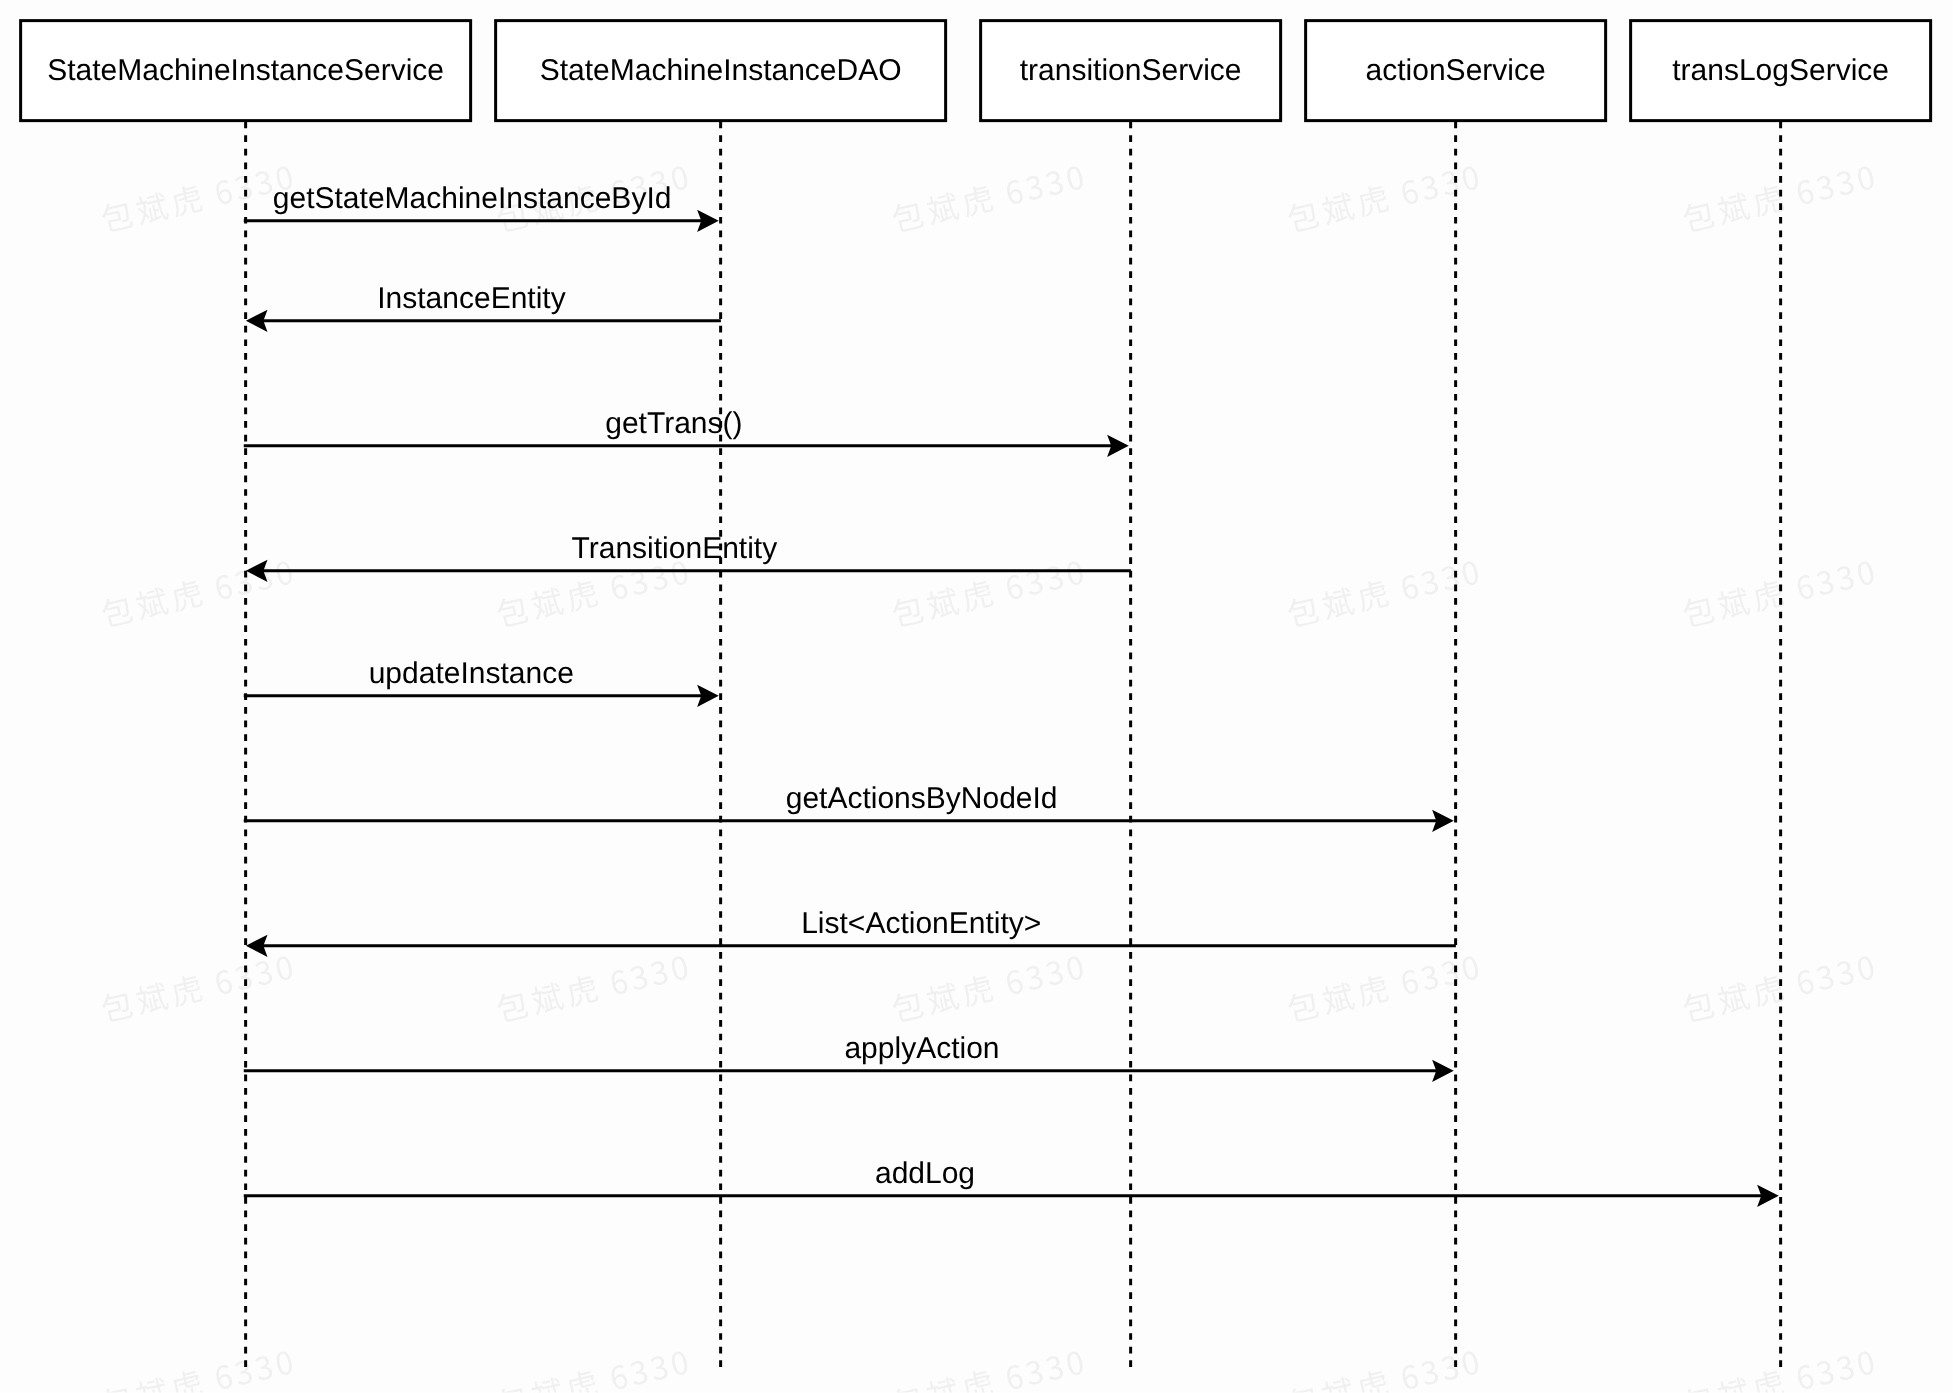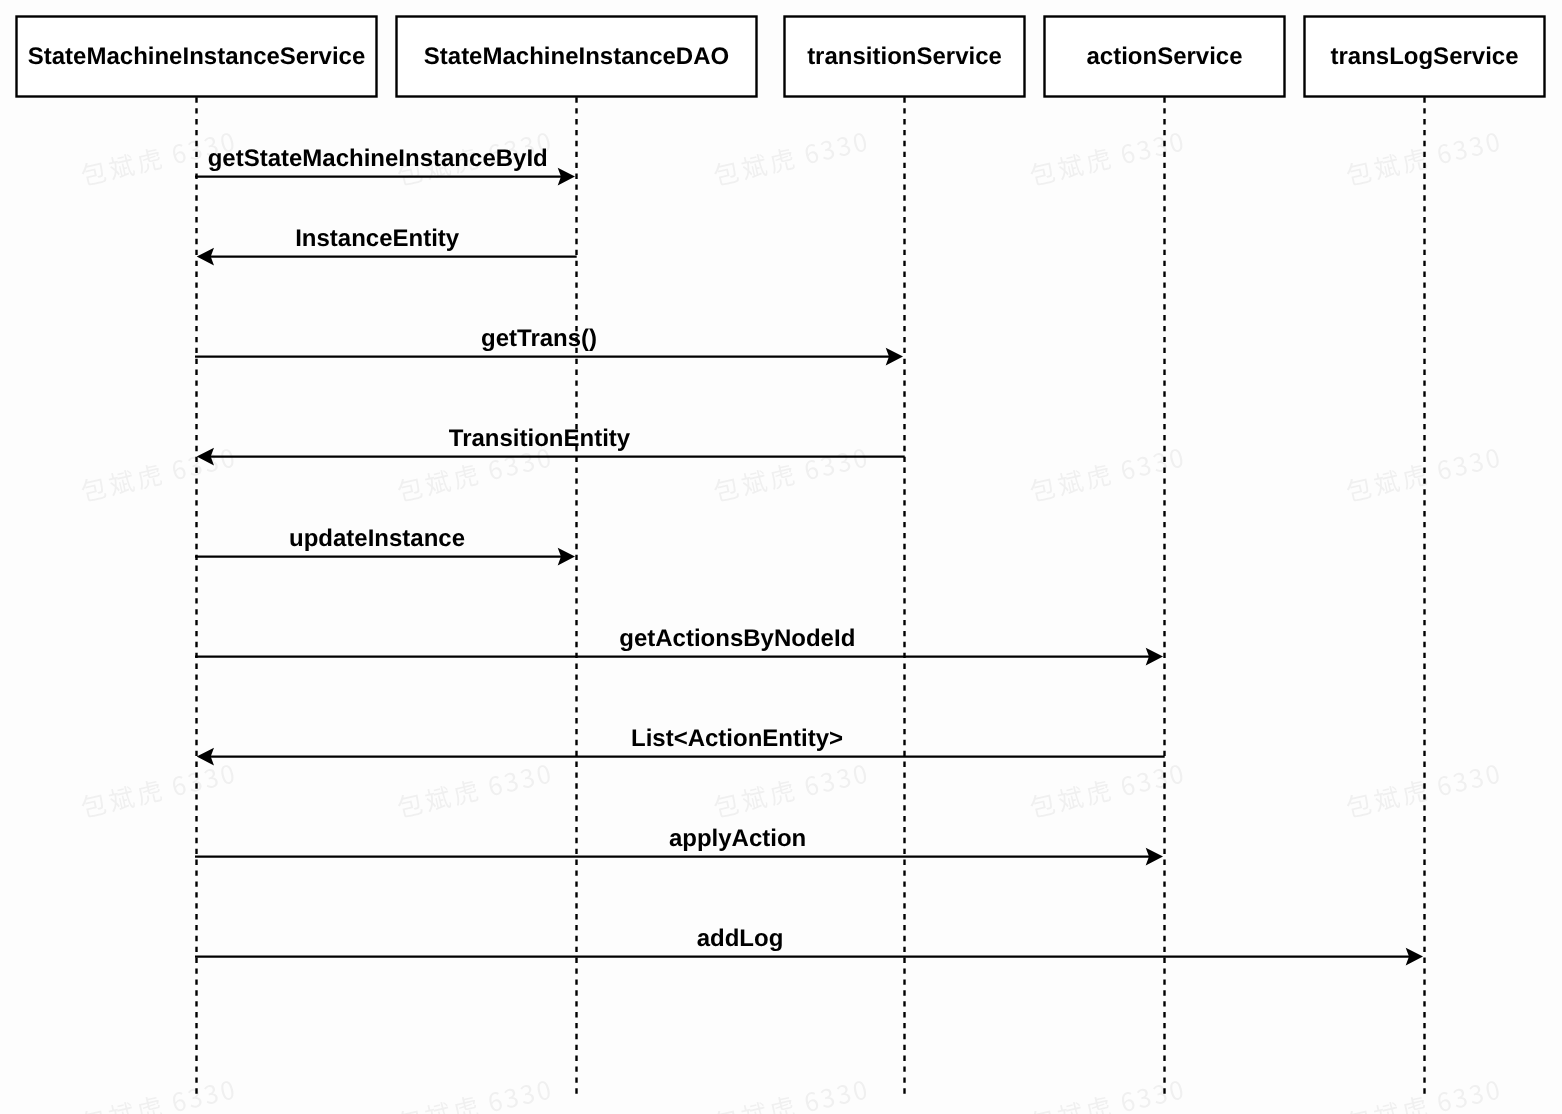--- a/index.html
+++ b/index.html
@@ -1,19 +1,19 @@
 <!DOCTYPE html>
 <html><head>
 <meta charset="utf-8">
 <title>Sequence Diagram</title>
 <style>
   html,body{margin:0;padding:0;background:#ffffff;}
   body{width:1562px;height:1114px;overflow:hidden;font-family:"Liberation Sans",sans-serif;
        -webkit-font-smoothing:antialiased;text-rendering:geometricPrecision;}
-  #canvas{position:relative;width:1562px;height:1114px;background:#fdfdfd;font-weight:bold;}
+  #canvas{position:relative;width:1562px;height:1114px;background:#fdfdfd;}
   svg{display:block;shape-rendering:geometricPrecision;}
   svg text{-webkit-font-smoothing:antialiased;filter:opacity(1);}
 </style>
 </head>
 <body>
 
 <div id="canvas">
   <svg id="wm" width="1562" height="1114" style="position:absolute;left:0;top:0">
     <defs>
         <path id="wmg" d="M5.52 -7.78V-1.31C5.52 1.16 6.7 1.73 10.69 1.73C11.57 1.73 19.15 1.73 20.08 1.73C23.64 1.73 24.4 0.85 24.77 -2.76C24.22 -2.86 23.42 -3.16 22.94 -3.47C22.72 -0.58 22.34 -0.05 20.08 -0.05C18.37 -0.05 11.87 -0.05 10.61 -0.05C7.88 -0.05 7.37 -0.28 7.37 -1.33V-6.08H16.11V-13.76H6.12C6.75 -14.59 7.32 -15.49 7.88 -16.42H21.26C21.06 -9.32 20.81 -6.7 20.25 -6.08C20.05 -5.83 19.78 -5.75 19.35 -5.75C18.87 -5.75 17.69 -5.75 16.41 -5.88C16.71 -5.37 16.91 -4.65 16.94 -4.07C18.27 -4.02 19.53 -3.99 20.25 -4.09C21.01 -4.14 21.48 -4.34 21.94 -4.92C22.69 -5.85 22.92 -8.84 23.17 -17.3C23.19 -17.6 23.19 -18.23 23.19 -18.23H8.88C9.28 -19.03 9.66 -19.84 9.98 -20.67L8.03 -21.22C6.64 -17.65 4.31 -14.16 1.72 -11.98C2.2 -11.68 3.03 -11 3.38 -10.62C4.23 -11.43 5.06 -12.38 5.87 -13.43V-12.08H14.23V-7.78Z M40.14 -19.31V-17.65H46.47V-19.31ZM49.53 -19.74C50.74 -18.61 51.94 -17 52.42 -15.89L53.88 -16.67C53.37 -17.78 52.12 -19.36 50.91 -20.44ZM47.4 -21.09 47.5 -15.19H39.64V-16.35H35.97V-21.02H34.17V-16.35H30.55V-14.59H36.07C35.9 -12.61 35.62 -10.72 35.24 -9.01C34.29 -10.27 33.24 -11.53 32.13 -12.61L30.98 -11.43C32.31 -10.07 33.59 -8.44 34.69 -6.8C33.76 -3.79 32.38 -1.31 30.27 0.5C30.7 0.8 31.43 1.46 31.7 1.81C33.59 0.03 34.92 -2.21 35.9 -4.9C36.55 -3.74 37.08 -2.66 37.43 -1.71L38.79 -3.01C38.33 -4.22 37.56 -5.65 36.6 -7.11C37.2 -9.34 37.61 -11.83 37.91 -14.59H39.06V-13.38H47.55C47.88 -4.07 48.8 1.98 51.84 2.08C52.72 2.08 53.63 1.13 54.1 -2.66C53.8 -2.81 53.05 -3.29 52.75 -3.64C52.6 -1.51 52.29 -0.2 51.92 -0.2C50.31 -0.33 49.53 -5.62 49.28 -13.38H53.75V-15.19H49.23C49.18 -17.05 49.18 -19.03 49.18 -21.09ZM37.91 -0.55 38.21 1.21C40.82 0.73 44.41 0.05 47.88 -0.58L47.77 -2.23L44.59 -1.66V-6.48H47.27V-8.16H44.59V-12.33H42.98V-1.38L41.2 -1.08V-10.47H39.71V-0.83Z M73.14 -6.75V-0.93C73.14 1 73.69 1.56 75.85 1.56C76.3 1.56 78.89 1.56 79.36 1.56C81.2 1.56 81.72 0.73 81.92 -2.61C81.42 -2.74 80.67 -3.01 80.29 -3.34C80.19 -0.53 80.04 -0.15 79.19 -0.15C78.61 -0.15 76.48 -0.15 76.05 -0.15C75.09 -0.15 74.94 -0.28 74.94 -0.93V-6.75ZM67.46 -6.78V-4.82C67.46 -3.06 66.78 -0.7 62.41 0.9C62.82 1.21 63.44 1.73 63.74 2.08C68.41 0.28 69.24 -2.56 69.24 -4.8V-6.78ZM61.38 -15.84V-9.87C61.38 -6.65 61.18 -2.18 59.2 1.03C59.65 1.21 60.46 1.68 60.81 2.01C62.89 -1.38 63.24 -6.38 63.24 -9.87V-14.21H69.49V-12.1L64.37 -11.63L64.55 -10.24L69.49 -10.72V-9.84C69.49 -8.01 70.22 -7.56 72.96 -7.56C73.56 -7.56 77.98 -7.56 78.56 -7.56C80.62 -7.56 81.2 -8.11 81.42 -10.37C80.94 -10.47 80.22 -10.7 79.84 -10.95C79.71 -9.32 79.51 -9.06 78.41 -9.06C77.48 -9.06 73.76 -9.06 73.04 -9.06C71.53 -9.06 71.25 -9.19 71.25 -9.87V-10.9L77.68 -11.5L77.5 -12.88L71.25 -12.28V-14.21H79.29C79.04 -13.46 78.79 -12.71 78.51 -12.15L80.17 -11.55C80.72 -12.56 81.3 -14.11 81.72 -15.52L80.32 -15.94L79.97 -15.84H71.35V-17.53H79.97V-19.11H71.35V-21.09H69.49V-15.84Z M101.53 0.33C104.39 0.33 106.83 -2.08 106.83 -5.65C106.83 -9.52 104.82 -11.43 101.71 -11.43C100.28 -11.43 98.67 -10.6 97.54 -9.22C97.64 -14.92 99.72 -16.85 102.28 -16.85C103.39 -16.85 104.49 -16.3 105.2 -15.44L106.5 -16.85C105.47 -17.95 104.09 -18.73 102.18 -18.73C98.62 -18.73 95.38 -16 95.38 -8.79C95.38 -2.71 98.02 0.33 101.53 0.33ZM97.59 -7.38C98.79 -9.09 100.2 -9.72 101.33 -9.72C103.56 -9.72 104.64 -8.14 104.64 -5.65C104.64 -3.14 103.29 -1.48 101.53 -1.48C99.22 -1.48 97.84 -3.57 97.59 -7.38Z M117.16 0.33C120.45 0.33 123.09 -1.63 123.09 -4.92C123.09 -7.46 121.35 -9.06 119.2 -9.59V-9.72C121.15 -10.4 122.46 -11.9 122.46 -14.14C122.46 -17.05 120.2 -18.73 117.09 -18.73C114.98 -18.73 113.34 -17.8 111.96 -16.55L113.19 -15.09C114.25 -16.15 115.53 -16.87 117.01 -16.87C118.94 -16.87 120.12 -15.72 120.12 -13.96C120.12 -11.98 118.84 -10.45 115.03 -10.45V-8.69C119.3 -8.69 120.75 -7.23 120.75 -5C120.75 -2.89 119.22 -1.58 117.01 -1.58C114.93 -1.58 113.55 -2.59 112.47 -3.69L111.29 -2.21C112.49 -0.88 114.3 0.33 117.16 0.33Z M133.75 0.33C137.04 0.33 139.67 -1.63 139.67 -4.92C139.67 -7.46 137.94 -9.06 135.78 -9.59V-9.72C137.74 -10.4 139.04 -11.9 139.04 -14.14C139.04 -17.05 136.78 -18.73 133.67 -18.73C131.56 -18.73 129.93 -17.8 128.55 -16.55L129.78 -15.09C130.83 -16.15 132.11 -16.87 133.6 -16.87C135.53 -16.87 136.71 -15.72 136.71 -13.96C136.71 -11.98 135.43 -10.45 131.61 -10.45V-8.69C135.88 -8.69 137.34 -7.23 137.34 -5C137.34 -2.89 135.81 -1.58 133.6 -1.58C131.51 -1.58 130.13 -2.59 129.05 -3.69L127.87 -2.21C129.08 -0.88 130.88 0.33 133.75 0.33Z M150.71 0.33C154.2 0.33 156.43 -2.84 156.43 -9.27C156.43 -15.64 154.2 -18.73 150.71 -18.73C147.19 -18.73 144.98 -15.64 144.98 -9.27C144.98 -2.84 147.19 0.33 150.71 0.33ZM150.71 -1.53C148.62 -1.53 147.19 -3.87 147.19 -9.27C147.19 -14.64 148.62 -16.92 150.71 -16.92C152.79 -16.92 154.22 -14.64 154.22 -9.27C154.22 -3.87 152.79 -1.53 150.71 -1.53Z"></path>

